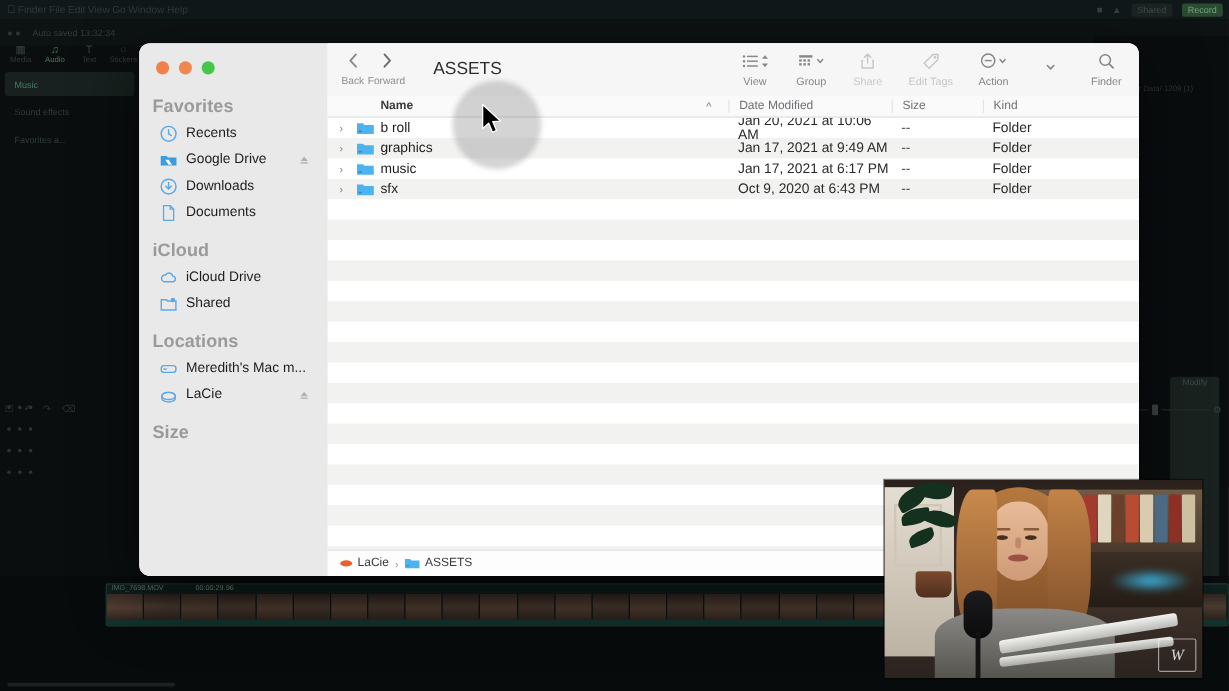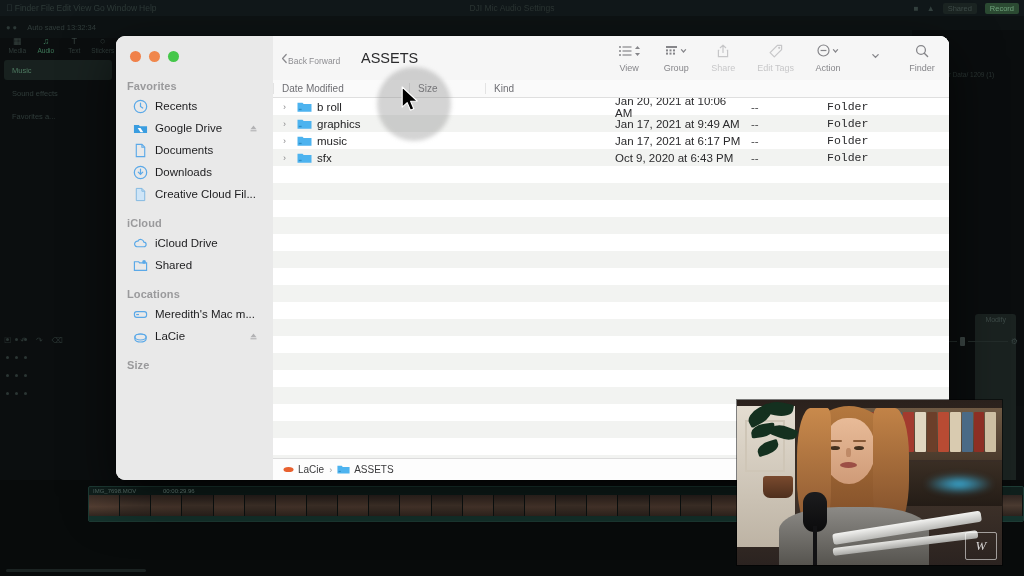--- a/index.html
+++ b/index.html
@@ -159,21 +159,21 @@
   }
 
   .fw-body { flex:1; display:flex; min-height:0; }
 
   
   .fw-sidebar {
     width:157px; flex:none; background:#e9e9e9;
     padding-top:44px; overflow:hidden; position:relative;
   }
   .sb-group {
-    font-size:11px; color:#9a9a9c; font-weight:700;
+    font-size:15px; color:#9a9a9c; font-weight:700;
     padding:0 0 3px 11px; letter-spacing:.1px;
   }
   .sb-group.spaced { margin-top:12px; }
   .sb-item {
     height:22px; display:flex; align-items:center; gap:7px;
     padding:0 9px 0 11px; font-size:11.5px; color:#1d1d1f;
     border-radius:5px; margin:0 6px; cursor:default;
   }
   .sb-item .sb-label { flex:1; white-space:nowrap; overflow:hidden; }
   .sb-ico { width:15px; height:15px; flex:none; display:block; }
@@ -188,21 +188,21 @@
   
   .fw-main { flex:1; display:flex; flex-direction:column; min-width:0; background:#fff; }
 
   .fw-toolbar {
     height:44px; flex:none; background:#f6f6f6;
     display:flex; align-items:center; padding:0 0 0 4px;
     position:relative;
   }
   .nav-btns { display:flex; align-items:center; gap:2px; margin-left:4px; }
   .nav-btn {
-    width:26px; display:flex; flex-direction:row; align-items:center;
+    width:26px; display:flex; flex-direction:column; align-items:center;
     color:#8a8a8e; font-size:13px; line-height:1;
   }
   .nav-btn .nb-label {
     font-size:8.5px; color:#8e8e92; margin-top:6px; white-space:nowrap;
   }
   .fw-title {
     font-size:14.5px; color:#2b2b2d; font-weight:400; margin-left:26px;
   }
   .tb-spacer { flex:1; }
   .tb-group { display:flex; align-items:center; gap:21px; padding-right:14px; }
@@ -230,21 +230,21 @@
   .fw-rows { flex:1; overflow:hidden; background:#fff; }
   .row {
     height:17px; display:flex; align-items:center;
     font-size:11.5px; color:#1d1d1f;
   }
   .row.alt { background:#f2f3f1; }
   .row .c-name { width:334px; display:flex; align-items:center; gap:5px; padding-left:10px; }
   .row .disclosure { width:9px; font-size:9px; color:#868689; flex:none; }
   .row .c-date { width:136px; padding-left:8px; color:#2a2a2c; }
   .row .c-size { width:76px; padding-left:8px; color:#4a4a4c; }
-  .row .c-kind { flex:1; padding-left:8px; color:#2a2a2c;font-family:Liberation Mono, monospace; }
+  .row .c-kind { flex:1; padding-left:8px; color:#2a2a2c; }
   .folder-ico { width:15px; height:12px; flex:none; }
 
   
   .fw-pathbar {
     height:22px; flex:none; background:#fdfdfd;
     border-top:.5px solid #dcdcdc;
     display:flex; align-items:center; gap:5px; padding-left:10px;
     font-size:10px; color:#3a3a3c;
   }
   .pb-sep { color:#97979a; font-size:9px; }
@@ -372,21 +372,20 @@
 
   <div class="bg-menubar">
     <span class="apple"></span>
     <span>Finder</span>
     <span>File</span>
     <span>Edit</span>
     <span>View</span>
     <span>Go</span>
     <span>Window</span>
     <span>Help</span>
-    <span class="mb-title">DJI Mic Audio Settings</span>
     <span class="mb-right">
       <span>■</span>
       <span>▲</span>
       <span class="mb-chip">Shared</span>
       <span class="mb-chip green">Record</span>
     </span>
   </div>
 
   <div class="bg-toolbar">
     <span>●&nbsp;●</span>
@@ -564,41 +563,34 @@
           </svg>
         <span class="sb-label">Google Drive</span>
         <svg class="sb-eject" viewBox="0 0 12 12">
             <path d="M6 2 L10 7 H2 Z" fill="#6e6e73"></path>
             <rect x="2" y="8.3" width="8" height="1.5" fill="#6e6e73"></rect>
           </svg>
       </div>
 
       <div class="sb-item">
         <svg class="sb-ico" viewBox="0 0 16 16">
+            <circle cx="8" cy="8" r="6.6" fill="none" stroke="#5ba9e8" stroke-width="1.3"></circle>
+            <path d="M8 4.3v5.4M5.6 7.6 8 10 10.4 7.6" fill="none" stroke="#5ba9e8" stroke-width="1.3" stroke-linecap="round"></path>
+          </svg>
+        <span class="sb-label">Downloads</span>
+      </div>
+
+      <div class="sb-item">
+        <svg class="sb-ico" viewBox="0 0 16 16">
             <path d="M3.5 1.5h6l3 3v10h-9z" fill="none" stroke="#5ba9e8" stroke-width="1.2"></path>
             <path d="M9.5 1.5v3h3" fill="none" stroke="#5ba9e8" stroke-width="1.2"></path>
           </svg>
         <span class="sb-label">Documents</span>
       </div>
 
-      <div class="sb-item">
-        <svg class="sb-ico" viewBox="0 0 16 16">
-            <circle cx="8" cy="8" r="6.6" fill="none" stroke="#5ba9e8" stroke-width="1.3"></circle>
-            <path d="M8 4.3v5.4M5.6 7.6 8 10 10.4 7.6" fill="none" stroke="#5ba9e8" stroke-width="1.3" stroke-linecap="round"></path>
-          </svg>
-        <span class="sb-label">Downloads</span>
-      </div>
-
-      <div class="sb-item">
-        <svg class="sb-ico" viewBox="0 0 16 16">
-            <path d="M3.5 1.5h6l3 3v10h-9z" fill="#cfe5f7" stroke="#7fb6e0" stroke-width="1"></path>
-            <path d="M9.5 1.5v3h3" fill="none" stroke="#7fb6e0" stroke-width="1"></path>
-          </svg>
-        <span class="sb-label">Creative Cloud Fil...</span>
-      </div>
 
 
       <div class="sb-group spaced">iCloud</div>
 
       <div class="sb-item">
         <svg class="sb-ico" viewBox="0 0 16 16">
             <path d="M4.2 11.5h7.2a2.5 2.5 0 0 0 .2-5 3.4 3.4 0 0 0-6.4-.9A2.6 2.6 0 0 0 4.2 11.5z" fill="none" stroke="#5ba9e8" stroke-width="1.25"></path>
           </svg>
         <span class="sb-label">iCloud Drive</span>
       </div>
@@ -745,20 +737,24 @@
                 <circle cx="6" cy="6" r="4.4" fill="none" stroke="#86868a" stroke-width="1.3"></circle>
                 <path d="M9.3 9.3 L12.6 12.6" stroke="#86868a" stroke-width="1.4" stroke-linecap="round"></path>
               </svg>
             </span>
             <span class="tb-label">Finder</span>
           </div>
         </div>
       </div>
 
       <div class="fw-headers">
+        <div class="hdr-name">
+          <span>Name</span>
+          <span class="hdr-sort">^</span>
+        </div>
         <div class="hdr-date">Date Modified</div>
         <div class="hdr-size">Size</div>
         <div class="hdr-kind">Kind</div>
       </div>
 
       <div class="fw-rows" id="rows-container">
           <div class="row">
             <span class="c-name">
               <span class="disclosure">›</span>
               <svg class="folder-ico" viewBox="0 0 15 12">

